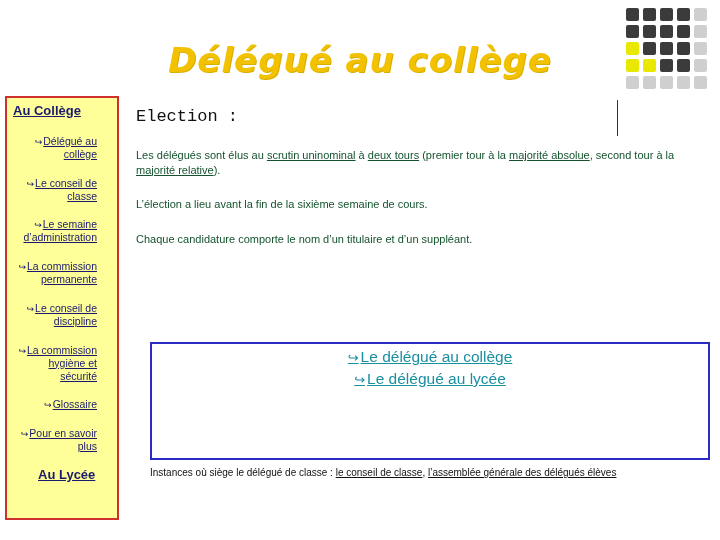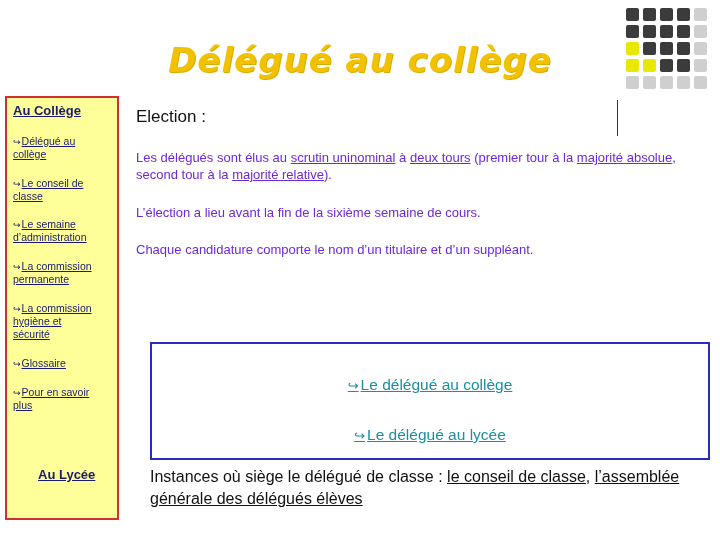--- a/index.html
+++ b/index.html
@@ -75,20 +75,21 @@
   #sidebar ul {
     list-style: none;
     margin: 0;
     padding: 0;
   }
   #sidebar li {
     margin: 16px 0 9px 0;
     font-size: 10.5px;
     line-height: 1.22;
     color: #1a1a6e;
+    text-align: right;
   }
   #sidebar li .bullet {
     font-size: 9px;
     color: #1a1a6e;
     margin-right: 1px;
   }
   #sidebar li .txt {
     text-decoration: underline;
   }
 
@@ -96,35 +97,36 @@
   #main {
     position: absolute;
     left: 133px;
     top: 96px;
     width: 578px;
   }
   #election-line {
     font-size: 17px;
     color: #111111;
     margin: 11px 0 22px 3px;
+    font-family: Liberation Mono, monospace;
   }
   
   #v-rule {
     position: absolute;
     left: 617px;
     top: 100px;
     width: 1px;
     height: 36px;
     background: #333333;
   }
 
   .para {
-    font-size: 13px;
+    font-size: 11px;
     line-height: 1.33;
-    color: #6d28d9;
+    color: #14532d;
     margin: 0 0 20px 3px;
   }
   .u { text-decoration: underline; }
 
   
   #role-box {
     position: absolute;
     left: 150px;
     top: 342px;
     width: 560px;
@@ -137,36 +139,36 @@
     text-align: center;
     font-size: 15.5px;
     color: #111111;
     margin-top: 12px;
   }
   #role-box .role-link {
     text-align: center;
     font-size: 15.5px;
     color: #1a8fa0;
     text-decoration: underline;
-    margin-top: 32px;
+    margin-top: 4px;
   }
   #role-box .role-link .arrow {
     text-decoration: none;
     color: #1a8fa0;
     font-size: 13px;
     margin-right: 2px;
   }
 
   
   #bottom-para {
     position: absolute;
     left: 150px;
     top: 466px;
     width: 560px;
-    font-size: 16px;
+    font-size: 10px;
     line-height: 1.35;
     color: #111111;
   }
 </style>
 </head>
 <body>
 
 <div id="dot-grid">
     <div class="dot" style="left: 0px; top: 0px; background: rgb(59, 59, 59);"></div>
     <div class="dot" style="left: 17px; top: 0px; background: rgb(59, 59, 59);"></div>
@@ -207,20 +209,23 @@
     <li>
       <span class="bullet">↪</span><span class="txt">Le conseil de classe</span>
     </li>
     <li>
       <span class="bullet">↪</span><span class="txt">Le semaine d’administration</span>
     </li>
     <li>
       <span class="bullet">↪</span><span class="txt">La commission permanente</span>
     </li>
     <li>
+      <span class="bullet">↪</span><span class="txt">Le conseil de discipline</span>
+    </li>
+    <li>
       <span class="bullet">↪</span><span class="txt">La commission hygiène et sécurité</span>
     </li>
     <li>
       <span class="bullet">↪</span><span class="txt">Glossaire</span>
     </li>
     <li>
       <span class="bullet">↪</span><span class="txt">Pour en savoir plus</span>
     </li>
   </ul>
 

